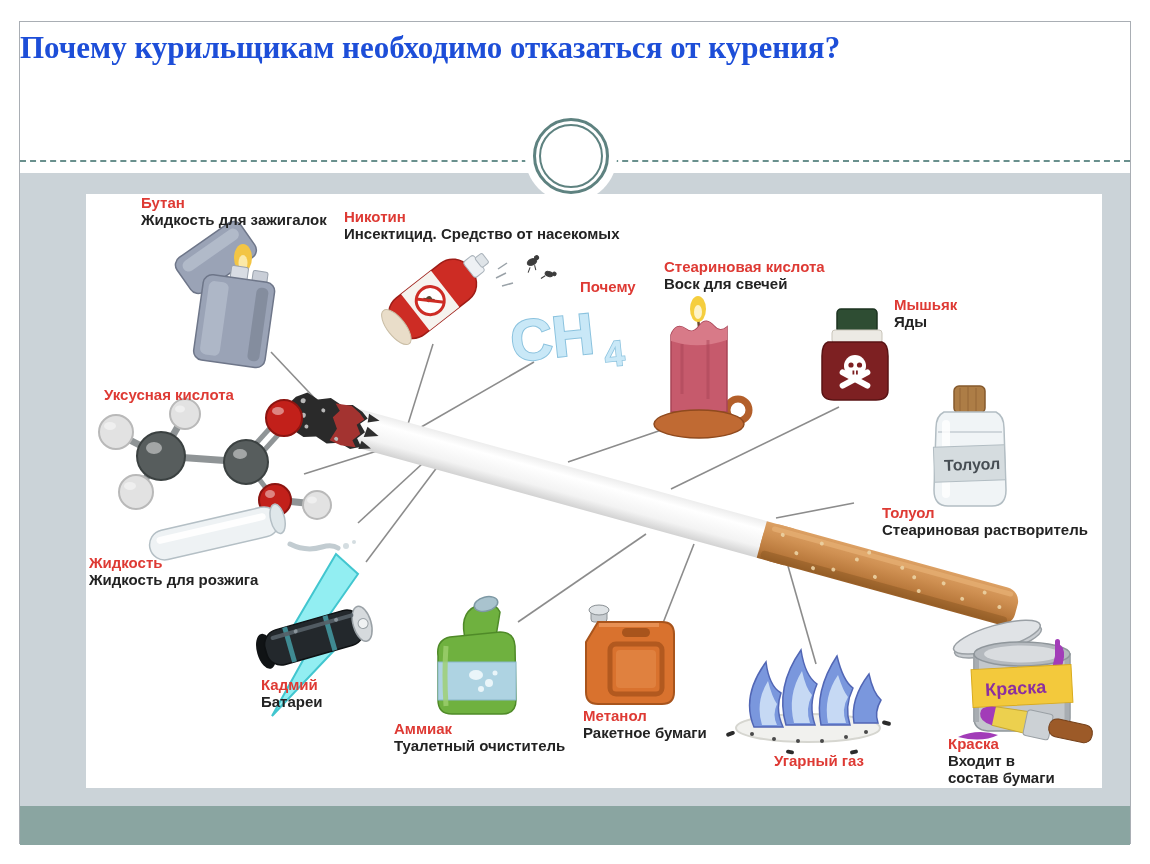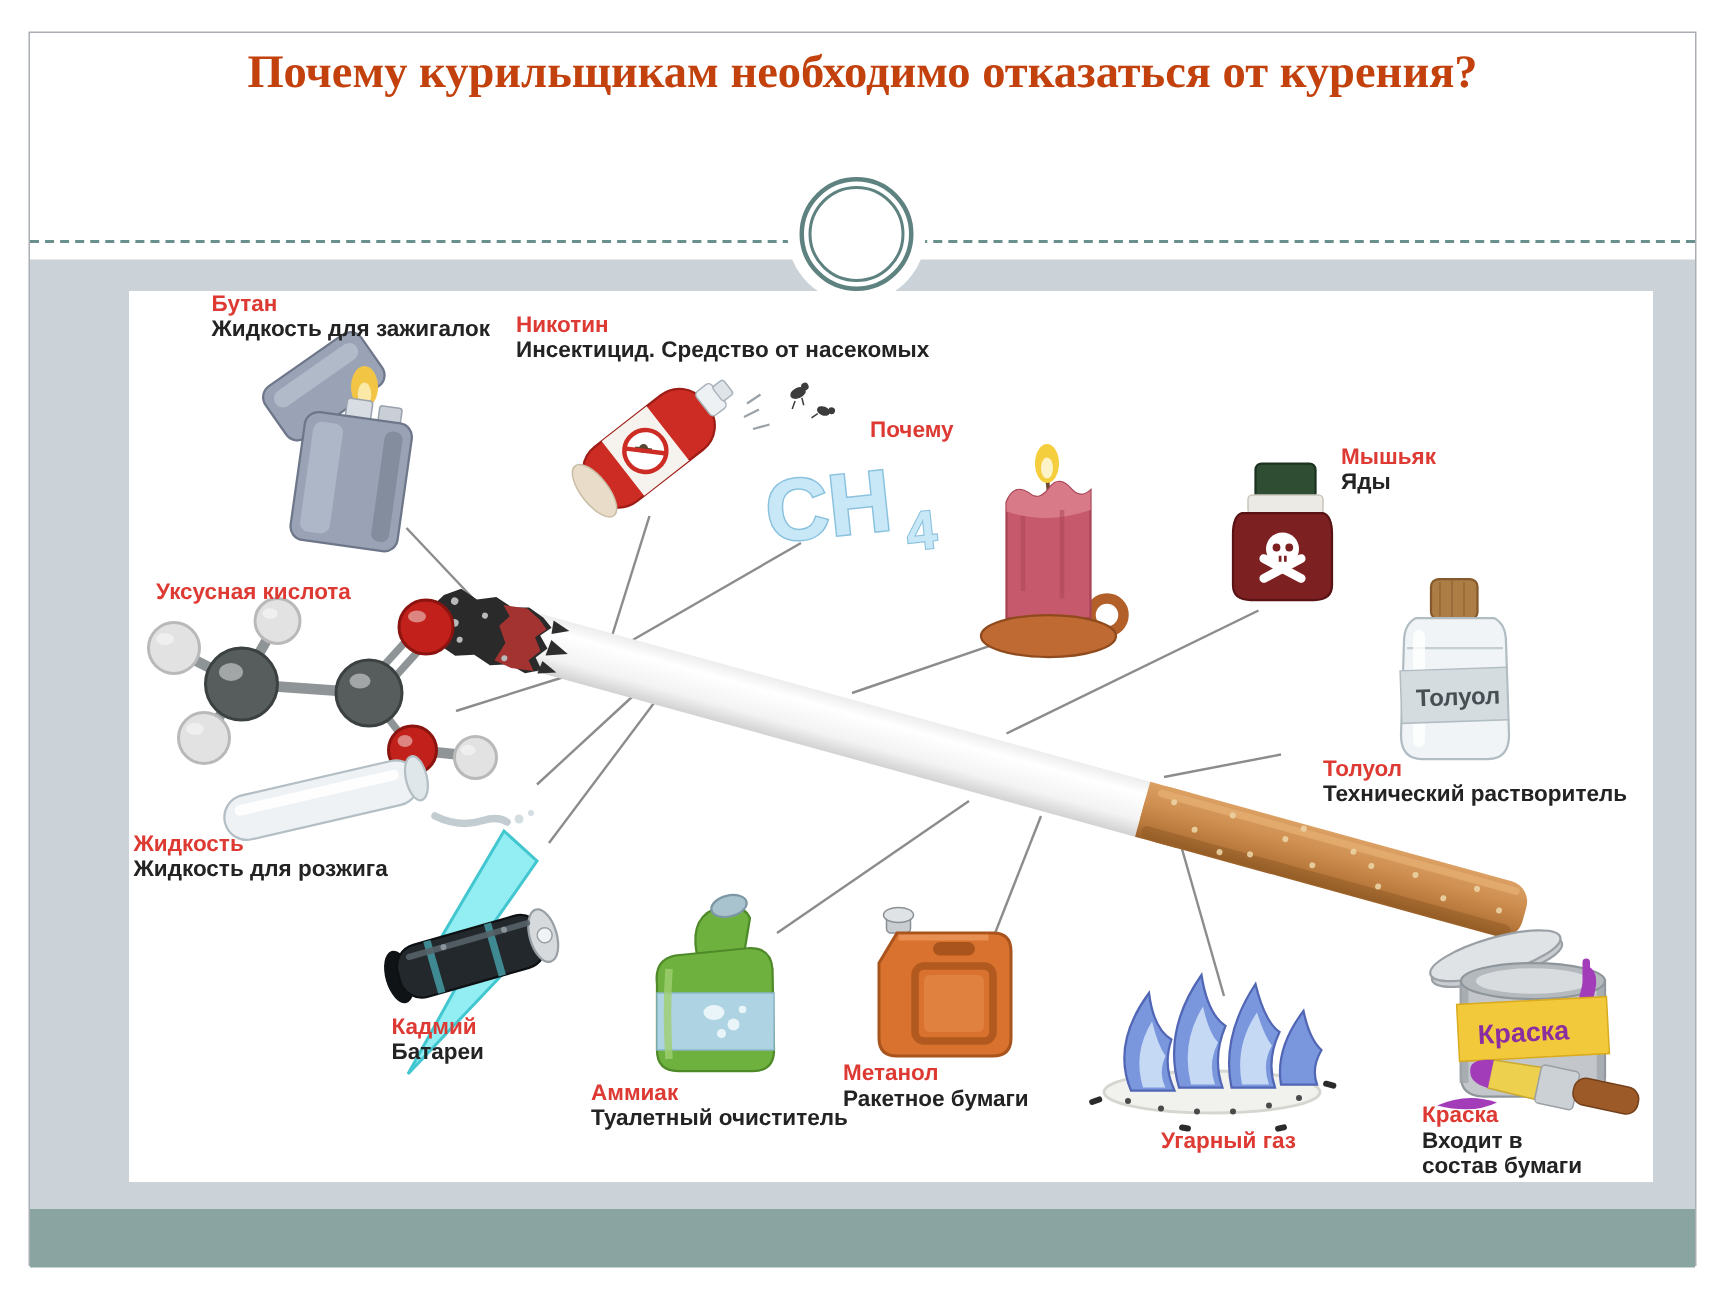--- a/index.html
+++ b/index.html
@@ -1,18 +1,18 @@
 <!DOCTYPE html>
 <html><head>
 <meta charset="utf-8">
 <style>
   html,body{margin:0;padding:0;background:#fff;}
   .page{position:relative;width:1150px;height:864px;background:#fff;overflow:hidden;font-family:"Liberation Sans",sans-serif;}
   .slide{position:absolute;left:19px;top:21px;width:1112px;height:823px;background:#fff;border:1px solid #a9aeb4;box-sizing:border-box;}
-  .slide-title{position:absolute;top:8px;left:0;width:100%;text-align:center;font-family:"Liberation Serif",serif;font-weight:bold;font-size:31px;color:#c2410c;}
+  .slide-title{position:absolute;top:8px;left:0;width:100%;text-align:left;font-family:"Liberation Serif",serif;font-weight:bold;font-size:31px;color:#1d4ed8;}
   .divider{position:absolute;left:0;top:138px;width:100%;height:0;border-top:2px dashed #69908d;}
   .content-band{position:absolute;left:0;top:151px;width:100%;height:633px;background:#cbd3d8;}
   .bottom-band{position:absolute;left:0;top:784px;width:100%;height:39px;background:#8aa5a1;}
   .ornament-halo{position:absolute;left:505px;top:88px;width:92px;height:92px;border-radius:50%;background:#fff;}
   .ornament{position:absolute;left:513px;top:96px;width:76px;height:76px;border-radius:50%;border:3px solid #5e8280;background:#fff;box-sizing:border-box;}
   .ornament-inner{position:absolute;inset:3px;border-radius:50%;border:2px solid #5e8280;}
   .panel{position:absolute;left:66px;top:172px;width:1016px;height:594px;background:#fff;}
   .art{position:absolute;left:0;top:0;}
   .art text{font-family:"Liberation Sans",sans-serif;}
   .ch4-main{font-size:58px;font-weight:bold;fill:#c9e8f7;stroke:#8ac2de;stroke-width:2px;paint-order:stroke;}
@@ -353,44 +353,48 @@
         <div class="t">Никотин</div>
         <div class="s">Инсектицид. Средство от насекомых</div>
       </div>
       <div class="lbl" style="left:55px;top:0px">
         <div class="t">Бутан</div>
         <div class="s">Жидкость для зажигалок</div>
       </div>
       <div class="lbl" style="left:494px;top:84px">
         <div class="t">Почему</div>
       </div>
+      <div class="lbl" style="left:578px;top:64px">
+        <div class="t">Стеариновая кислота</div>
+        <div class="s">Воск для свечей</div>
+      </div>
       <div class="lbl" style="left:808px;top:102px">
         <div class="t">Мышьяк</div>
         <div class="s">Яды</div>
       </div>
       <div class="lbl" style="left:796px;top:310px">
         <div class="t">Толуол</div>
-        <div class="s">Технический растворитель</div>
+        <div class="s">Стеариновая растворитель</div>
       </div>
       <div class="lbl" style="left:18px;top:192px">
         <div class="t">Уксусная кислота</div>
       </div>
       <div class="lbl" style="left:3px;top:360px">
         <div class="t">Жидкость</div>
         <div class="s">Жидкость для розжига</div>
       </div>
       <div class="lbl" style="left:175px;top:482px">
         <div class="t">Кадмий</div>
         <div class="s">Батареи</div>
       </div>
       <div class="lbl" style="left:308px;top:526px">
         <div class="t">Аммиак</div>
         <div class="s">Туалетный очиститель</div>
       </div>
-      <div class="lbl" style="left:476px;top:513px">
+      <div class="lbl" style="left:497px;top:513px">
         <div class="t">Метанол</div>
         <div class="s">Ракетное бумаги</div>
       </div>
       <div class="lbl" style="left:688px;top:558px">
         <div class="t">Угарный газ</div>
       </div>
       <div class="lbl wrap" style="left:862px;top:541px">
         <div class="t">Краска</div>
         <div class="s">Входит в состав бумаги</div>
       </div>

